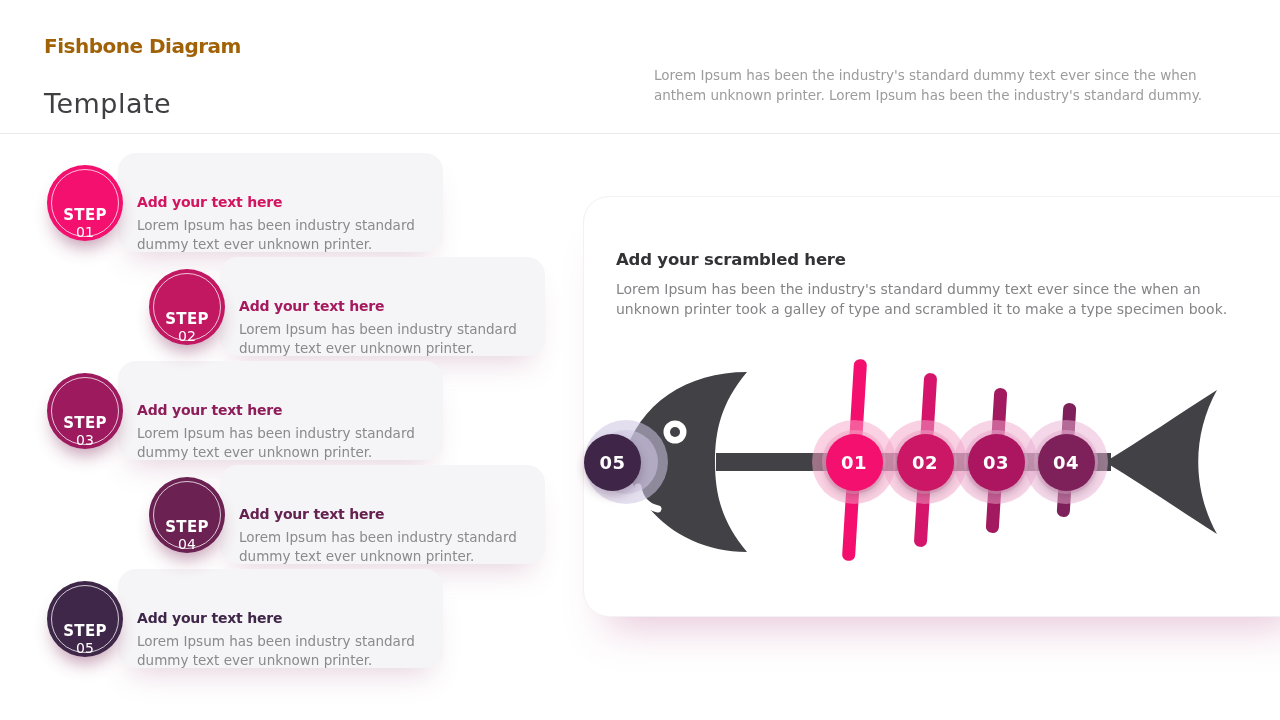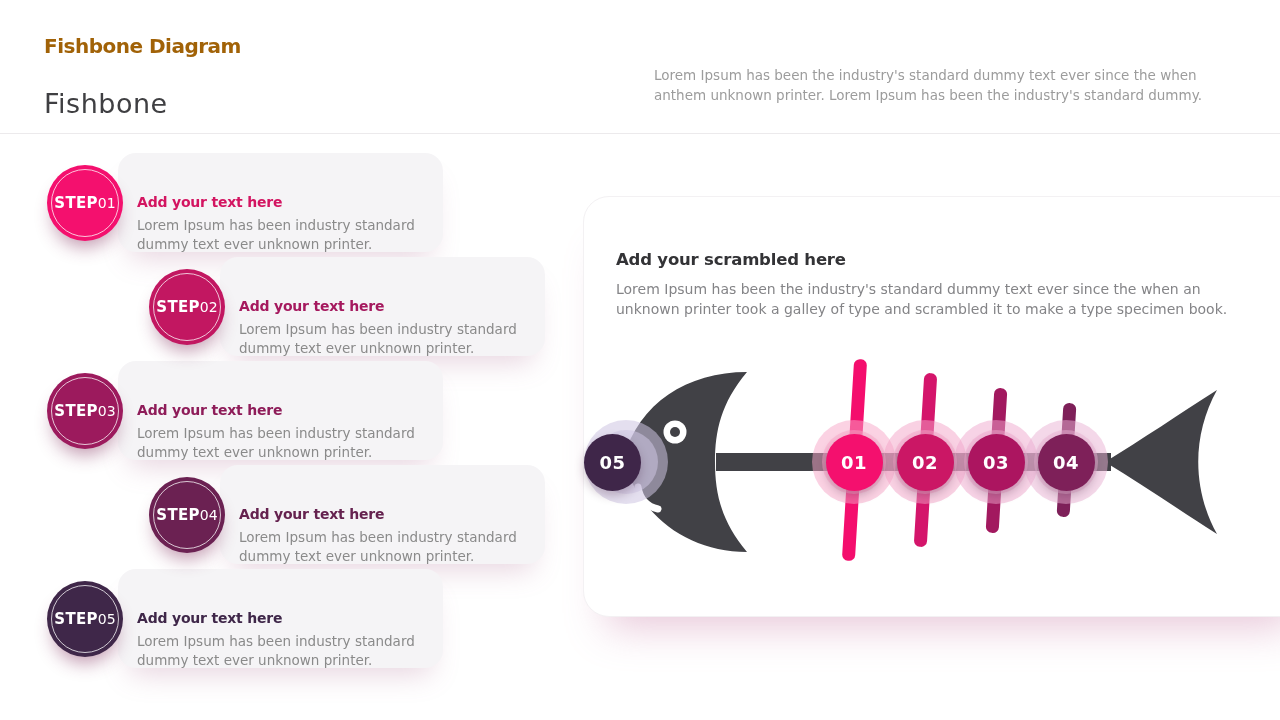--- a/index.html
+++ b/index.html
@@ -55,21 +55,21 @@
   }
   .step-body {
     font-size:13.5px; line-height:19px; color:#8A8A8A; width:290px;
   }
   .step-badge {
     position:absolute;
     left:calc(47px + var(--indent)); top:calc(var(--top) + 12px);
     width:76px; height:76px; border-radius:50%;
     background:var(--c,#F4106E);
     box-shadow:0 12px 18px -6px rgba(120,30,80,0.45);
-    display:flex; flex-direction:row; align-items:center; justify-content:center;
+    display:flex; flex-direction:column; align-items:center; justify-content:flex-end;
     color:#fff; z-index:2;
   }
   .step-badge::after {
     content:""; position:absolute; inset:4px; border-radius:50%;
     border:1px solid rgba(255,255,255,0.75);
   }
   .step-badge-label { font-size:15px; font-weight:700; line-height:17px; letter-spacing:0.3px; }
   .step-badge-number { font-size:14px; font-weight:400; line-height:17px; }
 
   
@@ -129,21 +129,21 @@
     box-shadow:0 5px 10px rgba(60,20,50,0.25);
     display:flex; align-items:center; justify-content:center;
     color:#fff; font-size:18px; font-weight:700; letter-spacing:0.5px;
     z-index:3;
   }
 </style>
 </head>
 <body>
 
 <div class="header-title">Fishbone Diagram</div>
-<div class="header-subtitle">Fishbone</div>
+<div class="header-subtitle">Template</div>
 <div class="header-desc">Lorem Ipsum has been the industry's standard dummy text ever since the when anthem unknown printer. Lorem Ipsum has been the industry's standard dummy.</div>
 <div class="header-divider"></div>
 
 <div class="steps">
 
   <div class="step">
     <div class="step-card">
       <div class="step-title" style="--tc: #D31561;">Add your text here</div>
       <div class="step-body">Lorem Ipsum has been industry standard dummy text ever unknown printer.</div>
     </div>

